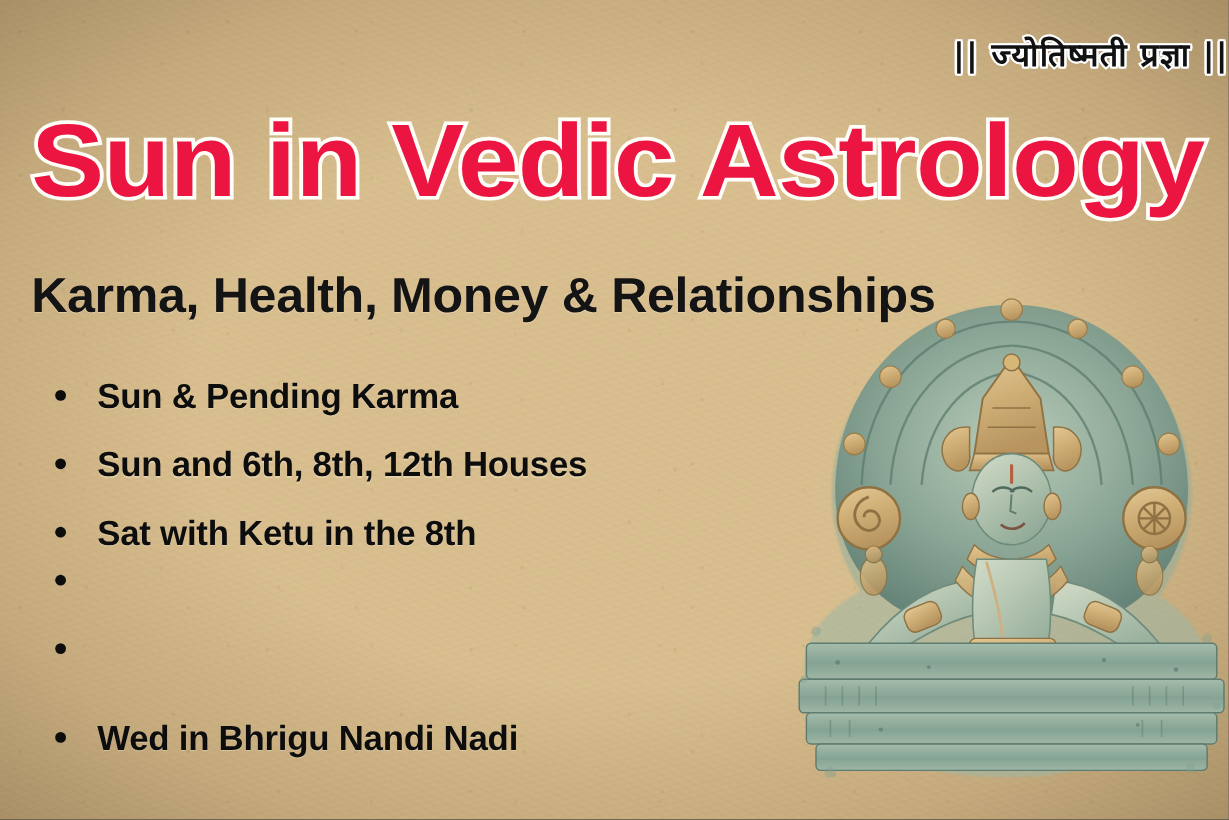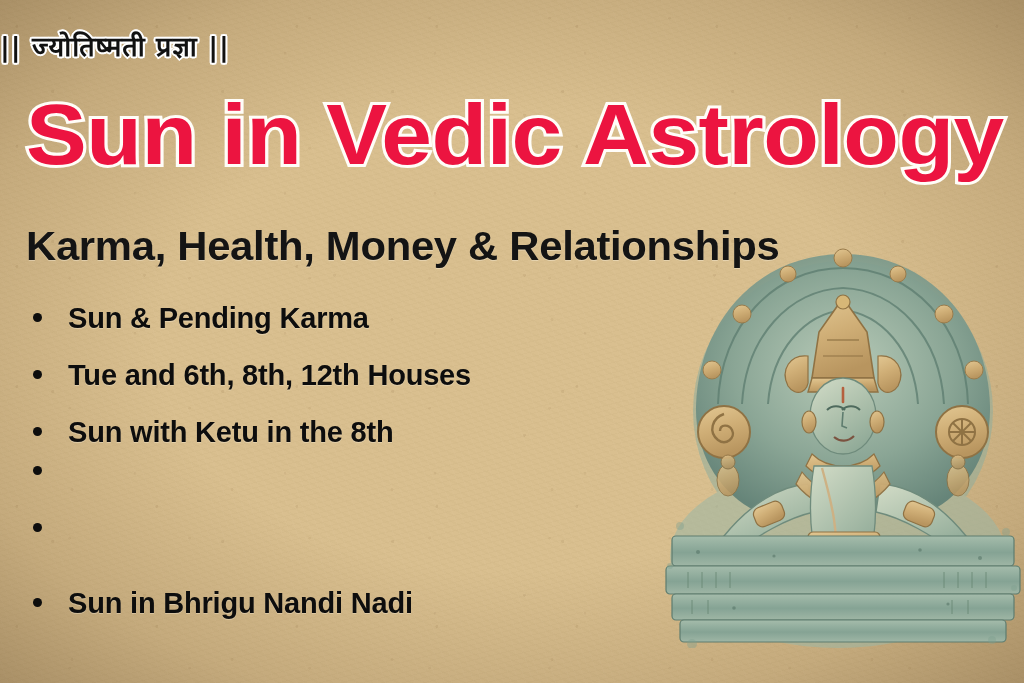--- a/index.html
+++ b/index.html
@@ -47,21 +47,21 @@
     pointer-events: none;
     background: radial-gradient(ellipse 72% 70% at 50% 50%, rgba(0,0,0,0) 48%, rgba(96,68,34,0.17) 78%, rgba(76,52,24,0.34) 100%);
   }
 
   
   .sanskrit-line {
     position: absolute;
     top: 30px;
     left: 0;
     width: 1024px;
-    text-align: left;
+    text-align: right;
     z-index: 6;
     font-family: "DejaVu Sans", sans-serif;
     font-weight: bold;
     font-size: 27px;
     line-height: 34px;
     letter-spacing: 1px;
     color: #111111;
     -webkit-text-stroke: 3.2px #ffffff;
     paint-order: stroke fill;
     text-shadow:
@@ -107,21 +107,21 @@
     text-shadow: 0 1px 0 rgba(255,250,235,0.35);
   }
 
   
   .bullet-list {
     position: absolute;
     top: 298px;
     left: 30px;
     z-index: 6;
     width: 690px;
-    margin: 3px;
+    margin: 16px;
     padding: 0;
     list-style: none;
   }
   .bullet-item {
     display: flex;
     align-items: baseline;
     height: 57px;
     color: #0d0d0d;
   }
   .bullet-dot {
@@ -372,31 +372,31 @@
 
   <div class="subtitle">Karma, Health, Money &amp; Relationships</div>
 
   <ul class="bullet-list">
     <li class="bullet-item">
       <span class="bullet-dot"></span>
       <span class="bullet-text">Sun &amp; Pending Karma</span>
     </li>
     <li class="bullet-item">
       <span class="bullet-dot"></span>
-      <span class="bullet-text">Tue and 6th, 8th, 12th Houses</span>
-    </li>
-    <li class="bullet-item">
-      <span class="bullet-dot"></span>
-      <span class="bullet-text">Sun with Ketu in the 8th</span>
-    </li>
-    <li class="bullet-item">
-      <span class="bullet-dot"></span>
-    </li>
-    <li class="bullet-item">
-      <span class="bullet-dot"></span>
-    </li>
-    <li class="bullet-item">
-      <span class="bullet-dot"></span>
-      <span class="bullet-text">Sun in Bhrigu Nandi Nadi</span>
+      <span class="bullet-text">Sun and 6th, 8th, 12th Houses</span>
+    </li>
+    <li class="bullet-item">
+      <span class="bullet-dot"></span>
+      <span class="bullet-text">Sat with Ketu in the 8th</span>
+    </li>
+    <li class="bullet-item">
+      <span class="bullet-dot"></span>
+    </li>
+    <li class="bullet-item">
+      <span class="bullet-dot"></span>
+    </li>
+    <li class="bullet-item">
+      <span class="bullet-dot"></span>
+      <span class="bullet-text">Wed in Bhrigu Nandi Nadi</span>
     </li>
   </ul>
 
 </div>
 
 </body></html>

